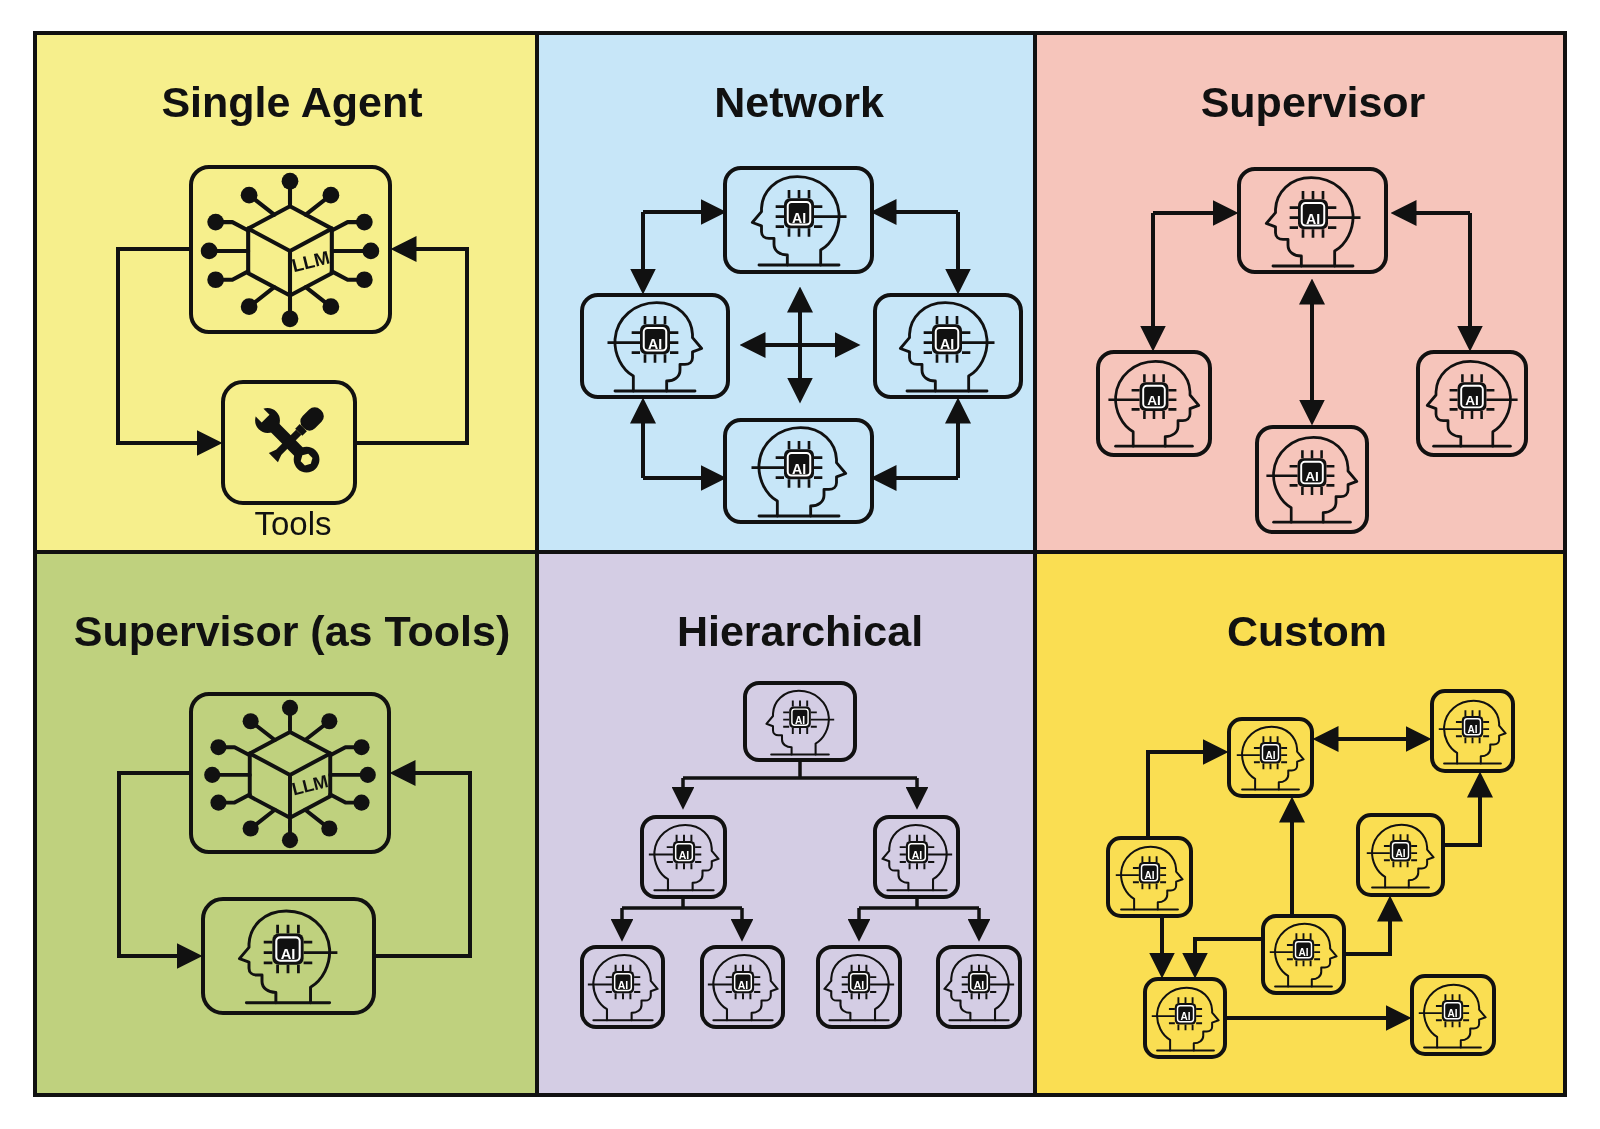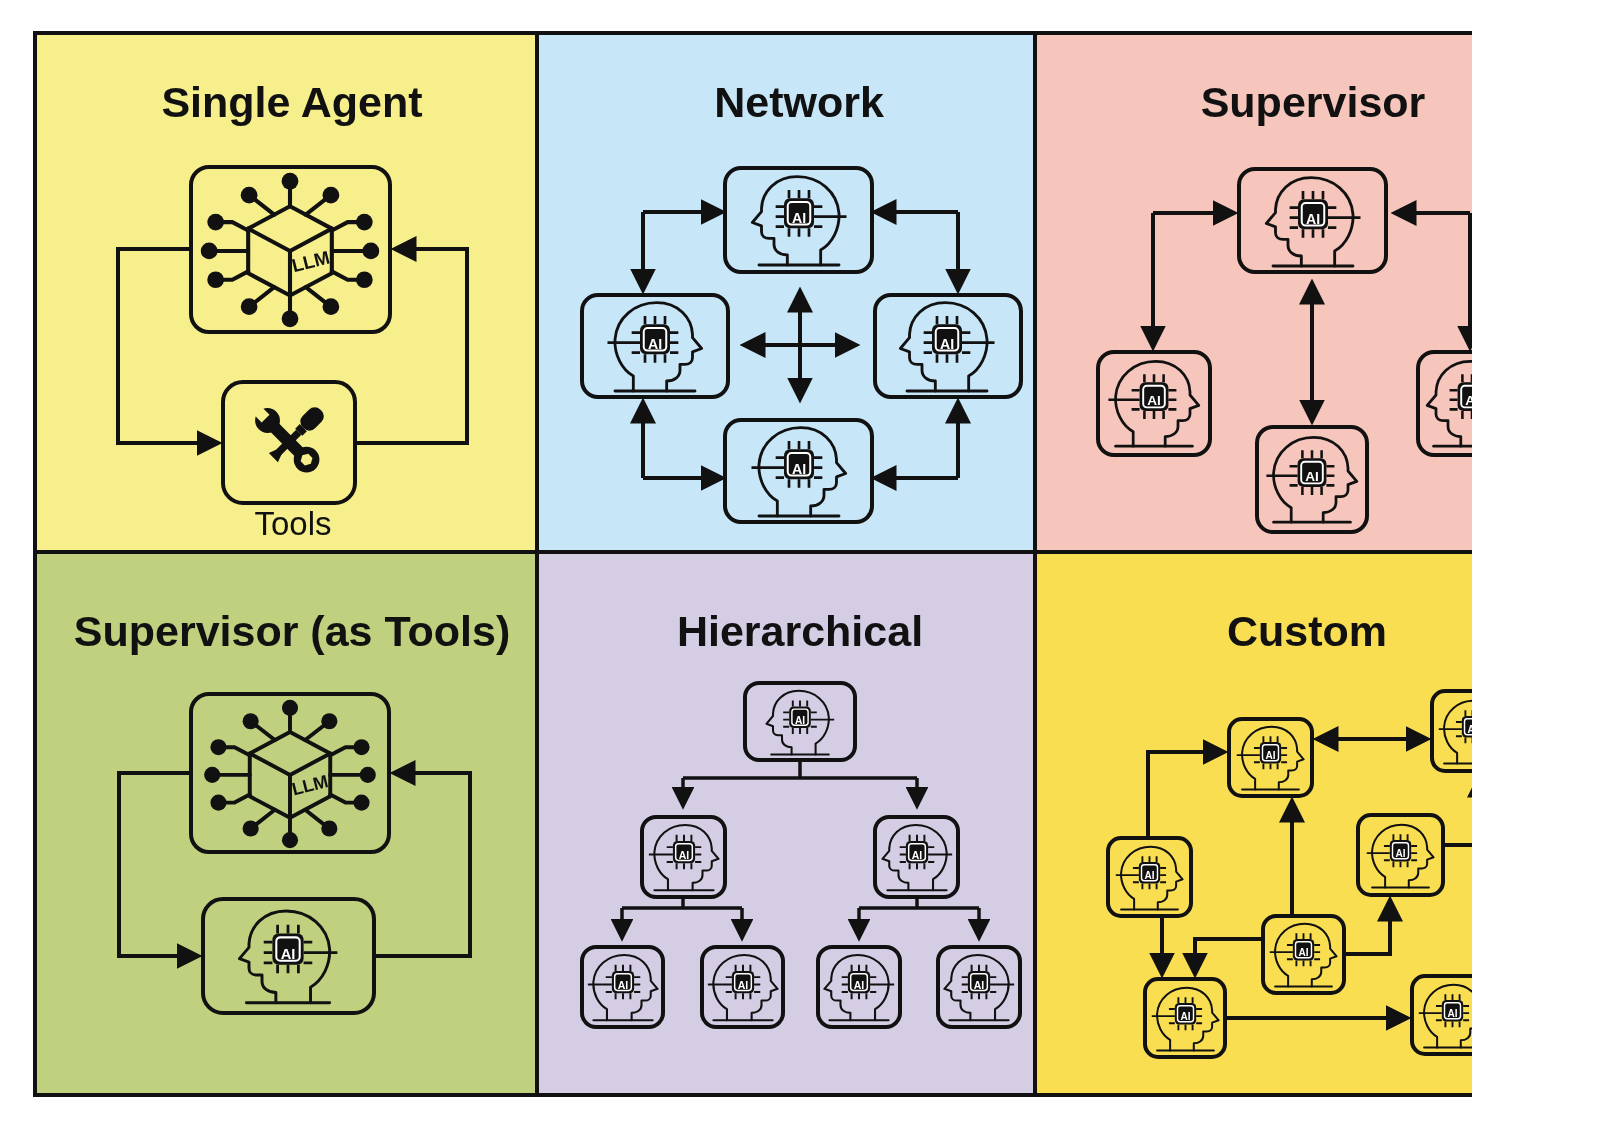--- a/index.html
+++ b/index.html
@@ -1,16 +1,16 @@
 <!DOCTYPE html>
 <html><head>
 <meta charset="utf-8">
 <style>
   html,body{margin:0;padding:0;background:#fff;}
-  .board{position:relative;width:1472px;height:1129px;background:#fff;overflow:hidden;
+  .board{position:relative;width:1600px;height:1129px;background:#fff;overflow:hidden;
          font-family:"Liberation Sans",sans-serif;}
   .frame{position:absolute;left:33px;top:31px;width:1534px;height:1066px;background:#111;}
   svg.panel{position:absolute;display:block;}
   .ttl{font-family:"Liberation Sans",sans-serif;font-size:43px;font-weight:700;fill:#111;text-anchor:middle;}
   .cap{font-family:"Liberation Sans",sans-serif;font-size:33px;font-weight:400;fill:#111;text-anchor:middle;}
   .nodebox{fill:none;stroke:#111;stroke-width:4;}
   .arr{fill:none;stroke:#111;stroke-width:4;stroke-linecap:butt;stroke-linejoin:miter;}
   .arr2{fill:none;stroke:#111;stroke-width:3.5;stroke-linecap:butt;stroke-linejoin:miter;}
 </style>
 </head>

